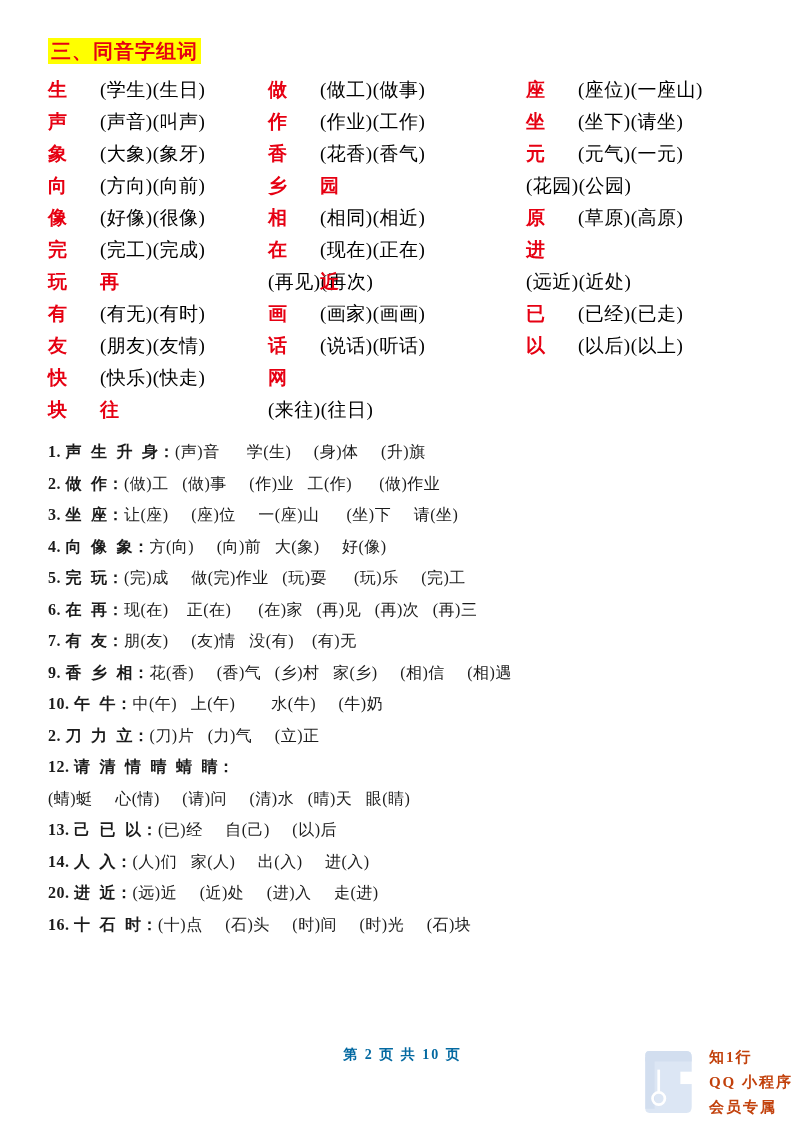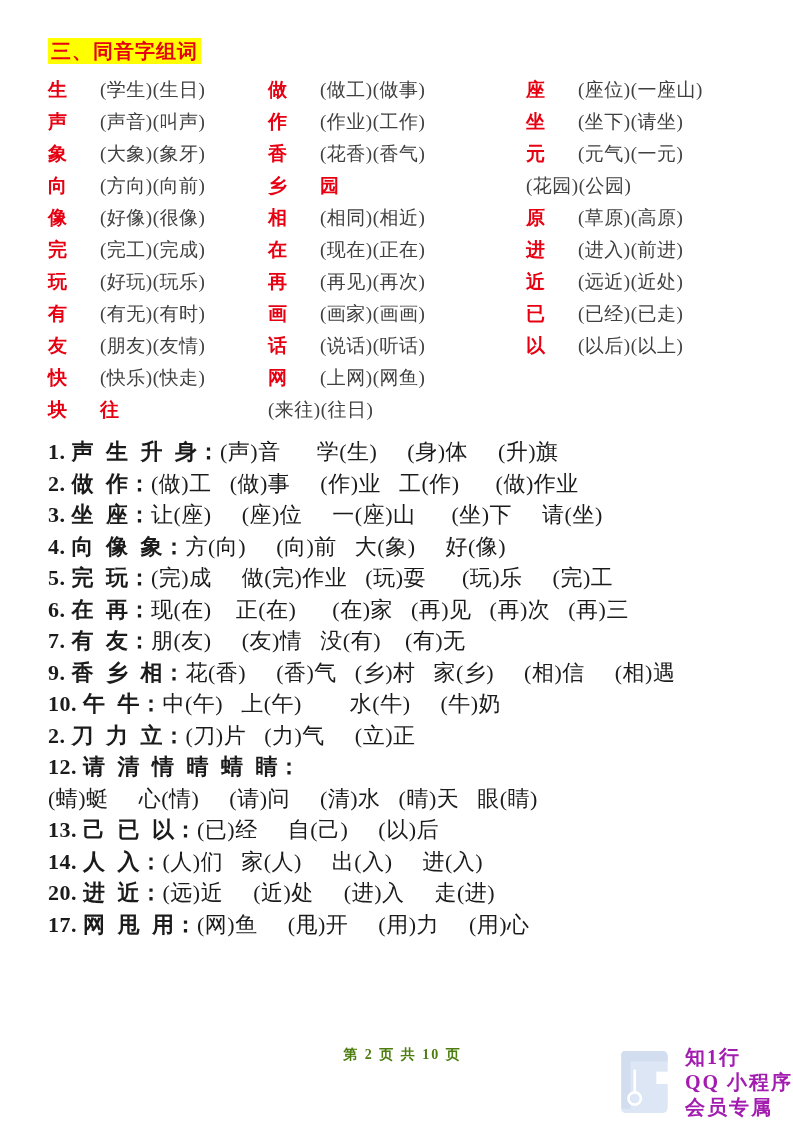--- a/index.html
+++ b/index.html
@@ -27,56 +27,56 @@
   
   .htable{margin-bottom:10px;}
   .hrow{
     display:grid;
     grid-template-columns:52px 168px 52px 206px 52px 1fr;
     height:32px;
     align-items:center;
     font-size:19px;
   }
   .hz{color:#e60012;font-weight:bold;}
-  .hwords{color:#404040;letter-spacing:0.5px;white-space:nowrap;}
+  .hwords{color:#000000;letter-spacing:0.5px;white-space:nowrap;}
   
   .flist{margin-top:2px;}
   .fitem{
-    font-size:22px;
+    font-size:16px;
     line-height:31.5px;
     white-space:pre-wrap;
     color:#1b1b1b;
   }
   .fnum,.fprefix{font-weight:bold;letter-spacing:0.5px;}
   .fanswers{font-weight:normal;letter-spacing:0.5px;}
   .footer{
     position:absolute;
     left:0;right:0;
     bottom:58px;
     text-align:center;
     font-size:14px;
-    color:#4d7c0f;
+    color:#0369a1;
     font-weight:bold;
     letter-spacing:2px;
     margin-left:12px;
   }
   
   .wm{
     position:absolute;
     right:0px;
     bottom:2px;
     display:flex;
     align-items:center;
     gap:8px;
     pointer-events:none;
   }
   .wm-text{
-    font-size:20px;
+    font-size:15px;
     line-height:25px;
-    color:#a21caf;
+    color:#c2410c;
     font-weight:bold;
     letter-spacing:2px;
     white-space:nowrap;
   }
 </style>
 </head>
 <body>
 
 <div class="page">
 
@@ -123,25 +123,23 @@
         <span class="hwords">(相同)(相近)</span>
         <span class="hz">原</span>
         <span class="hwords">(草原)(高原)</span>
       </div>
       <div class="hrow">
         <span class="hz">完</span>
         <span class="hwords">(完工)(完成)</span>
         <span class="hz">在</span>
         <span class="hwords">(现在)(正在)</span>
         <span class="hz">进</span>
-        <span class="hwords">(进入)(前进)</span>
       </div>
       <div class="hrow">
         <span class="hz">玩</span>
-        <span class="hwords">(好玩)(玩乐)</span>
         <span class="hz">再</span>
         <span class="hwords">(再见)(再次)</span>
         <span class="hz">近</span>
         <span class="hwords">(远近)(近处)</span>
       </div>
       <div class="hrow">
         <span class="hz">有</span>
         <span class="hwords">(有无)(有时)</span>
         <span class="hz">画</span>
         <span class="hwords">(画家)(画画)</span>
@@ -153,21 +151,20 @@
         <span class="hwords">(朋友)(友情)</span>
         <span class="hz">话</span>
         <span class="hwords">(说话)(听话)</span>
         <span class="hz">以</span>
         <span class="hwords">(以后)(以上)</span>
       </div>
       <div class="hrow">
         <span class="hz">快</span>
         <span class="hwords">(快乐)(快走)</span>
         <span class="hz">网</span>
-        <span class="hwords">(上网)(网鱼)</span>
         <span class="hz"></span>
         <span class="hwords"></span>
       </div>
       <div class="hrow">
         <span class="hz">块</span>
         <span class="hz">往</span>
         <span class="hwords">(来往)(往日)</span>
         <span class="hz"></span>
         <span class="hwords"></span>
       </div>
@@ -183,21 +180,21 @@
       <div class="fitem"><span class="fnum">6. </span><span class="fprefix">在  再：</span><span class="fanswers">现(在)    正(在)      (在)家   (再)见   (再)次   (再)三</span></div>
       <div class="fitem"><span class="fnum">7. </span><span class="fprefix">有  友：</span><span class="fanswers">朋(友)     (友)情   没(有)    (有)无</span></div>
       <div class="fitem"><span class="fnum">9. </span><span class="fprefix">香  乡  相：</span><span class="fanswers">花(香)     (香)气   (乡)村   家(乡)     (相)信     (相)遇</span></div>
       <div class="fitem"><span class="fnum">10. </span><span class="fprefix">午  牛：</span><span class="fanswers">中(午)   上(午)        水(牛)     (牛)奶</span></div>
       <div class="fitem"><span class="fnum">2. </span><span class="fprefix">刀  力  立：</span><span class="fanswers">(刀)片   (力)气     (立)正</span></div>
       <div class="fitem"><span class="fnum">12. </span><span class="fprefix">请  清  情  晴  蜻  睛：</span><span class="fanswers">
 (蜻)蜓     心(情)     (请)问     (清)水   (晴)天   眼(睛)</span></div>
       <div class="fitem"><span class="fnum">13. </span><span class="fprefix">己  已  以：</span><span class="fanswers">(已)经     自(己)     (以)后</span></div>
       <div class="fitem"><span class="fnum">14. </span><span class="fprefix">人  入：</span><span class="fanswers">(人)们   家(人)     出(入)     进(入)</span></div>
       <div class="fitem"><span class="fnum">20. </span><span class="fprefix">进  近：</span><span class="fanswers">(远)近     (近)处     (进)入     走(进)</span></div>
-      <div class="fitem"><span class="fnum">17. </span><span class="fprefix">网  甩  用：</span><span class="fanswers">(网)鱼     (甩)开     (用)力     (用)心</span></div>
+      <div class="fitem"><span class="fnum">16. </span><span class="fprefix">十  石  时：</span><span class="fanswers">(十)点     (石)头     (时)间     (时)光     (石)块</span></div>
     </div>
 
   <div class="footer">
     <span>第 2 页 共 10 页</span>
   </div>
 
   <div class="wm">
     <svg width="66" height="76" viewBox="0 0 64 72" aria-hidden="true">
       <path d="M14 6 Q10 6 10 10 L10 62 Q10 66 14 66 L50 66 Q55 66 55 60 L55 12 Q55 6 50 6 Z" fill="#dce6f4"></path>
       <rect x="10" y="12" width="9" height="50" fill="#d2deef"></rect>

